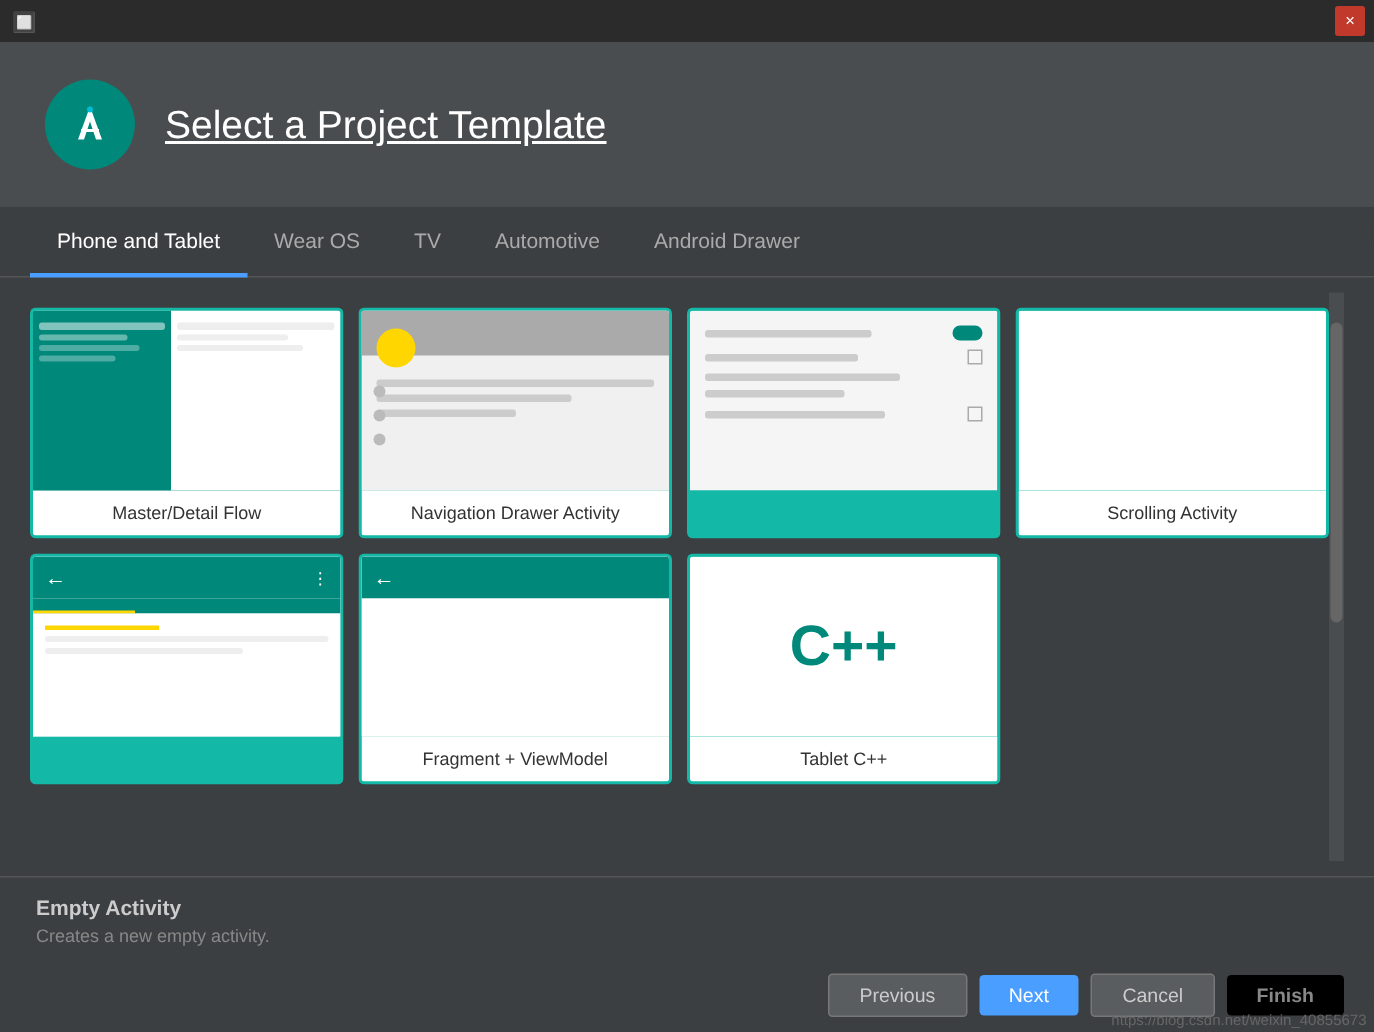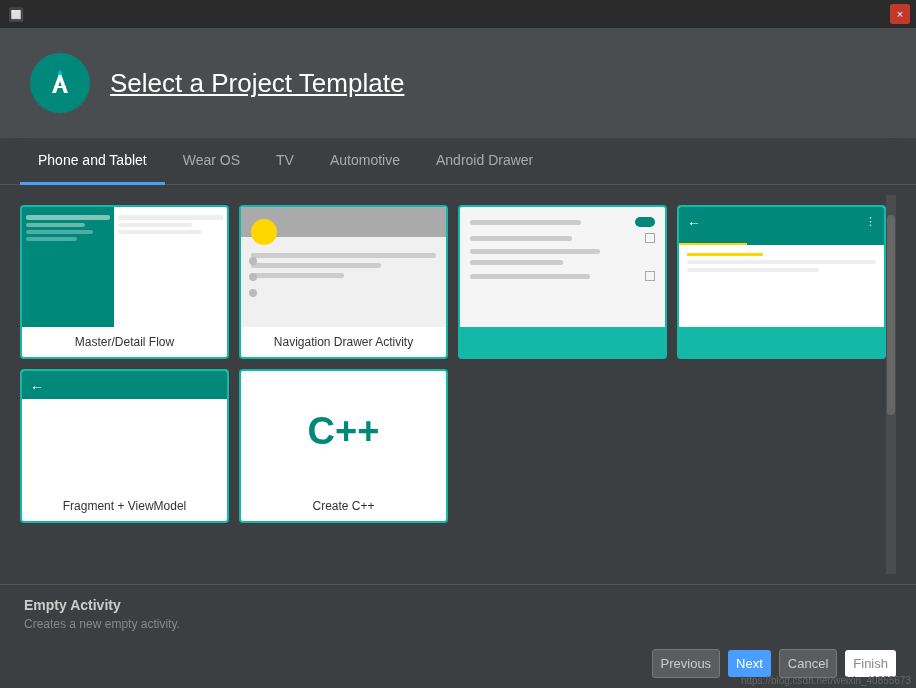--- a/index.html
+++ b/index.html
@@ -186,40 +186,41 @@
     .footer-buttons {
       display: flex;
       justify-content: flex-end;
       align-items: center;
       padding: 10px 20px;
       gap: 8px;
       background: #3c3f41;
     }
 
     .btn {
-      padding: 6px 8px;
+      padding: 6px 20px;
       border-radius: 3px;
       font-size: 13px;
       cursor: pointer;
       border: none;
       outline: none;
     }
     .btn-default {
       background: #5a5d5f;
       color: #cccccc;
       border: 1px solid #777;
     }
     .btn-primary {
       background: #4a9eff;
       color: white;
     }
     .btn-disabled {
-      background: #ffffff;
+      background: #000000;
       color: #888;
       cursor: not-allowed;
+      font-weight: bold;
     }
 
     .watermark {
       position: absolute;
       bottom: 2px;
       right: 5px;
       font-size: 10px;
       color: #666;
     }
   </style>
@@ -318,20 +319,26 @@
                 <div style="height:5px;background:#ccc;border-radius:2px;width:70%;"></div>
                 <div style="height:5px;background:#ccc;border-radius:2px;width:50%;"></div>
                 <div style="display:flex;justify-content:space-between;align-items:center;">
                   <div style="height:5px;background:#ccc;border-radius:2px;width:65%;"></div>
                   <div style="width:10px;height:10px;border:1.5px solid #aaa;"></div>
                 </div>
               </div>
             </div>
           </div>
 
+          <div class="template-card">
+            <div class="card-preview">
+              <div style="width:100%;height:100%;background:white;"></div>
+            </div>
+            <div class="card-label">Scrolling Activity</div>
+          </div>
 
           <div class="template-card">
             <div class="card-preview">
               <div style="width:100%;height:100%;background:#f5f5f5;position:relative;">
                 <div style="position:absolute;top:0;left:0;right:0;height:28px;background:#00897b;display:flex;align-items:center;padding:0 8px;">
                   <span style="color:white;font-size:14px;">←</span>
                   <span style="color:white;font-size:11px;position:absolute;right:8px;">⋮</span>
                 </div>
                 <div style="position:absolute;top:28px;left:0;right:0;height:10px;background:#00897b;display:flex;">
                   <div style="flex:1;border-bottom:2px solid #ffd600;"></div>
@@ -358,21 +365,21 @@
             </div>
             <div class="card-label">Fragment + ViewModel</div>
           </div>
 
           <div class="template-card">
             <div class="card-preview">
               <div style="width:100%;height:100%;background:white;display:flex;align-items:center;justify-content:center;">
                 <span style="font-size:38px;font-weight:bold;color:#00897b;">C++</span>
               </div>
             </div>
-            <div class="card-label">Create C++</div>
+            <div class="card-label">Tablet C++</div>
           </div>
 
         </div>
       </div>
 
       <div class="scrollbar">
         <div class="scrollbar-thumb"></div>
       </div>
     </div>
 

